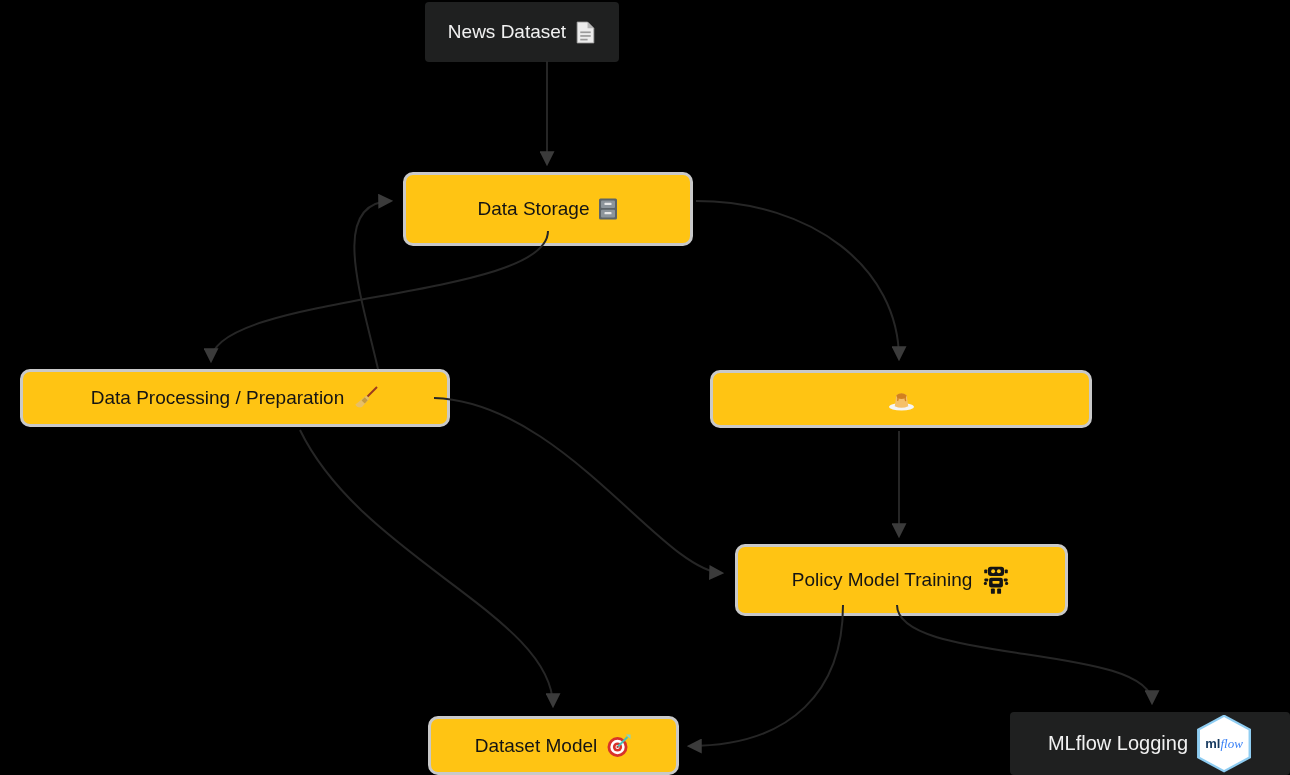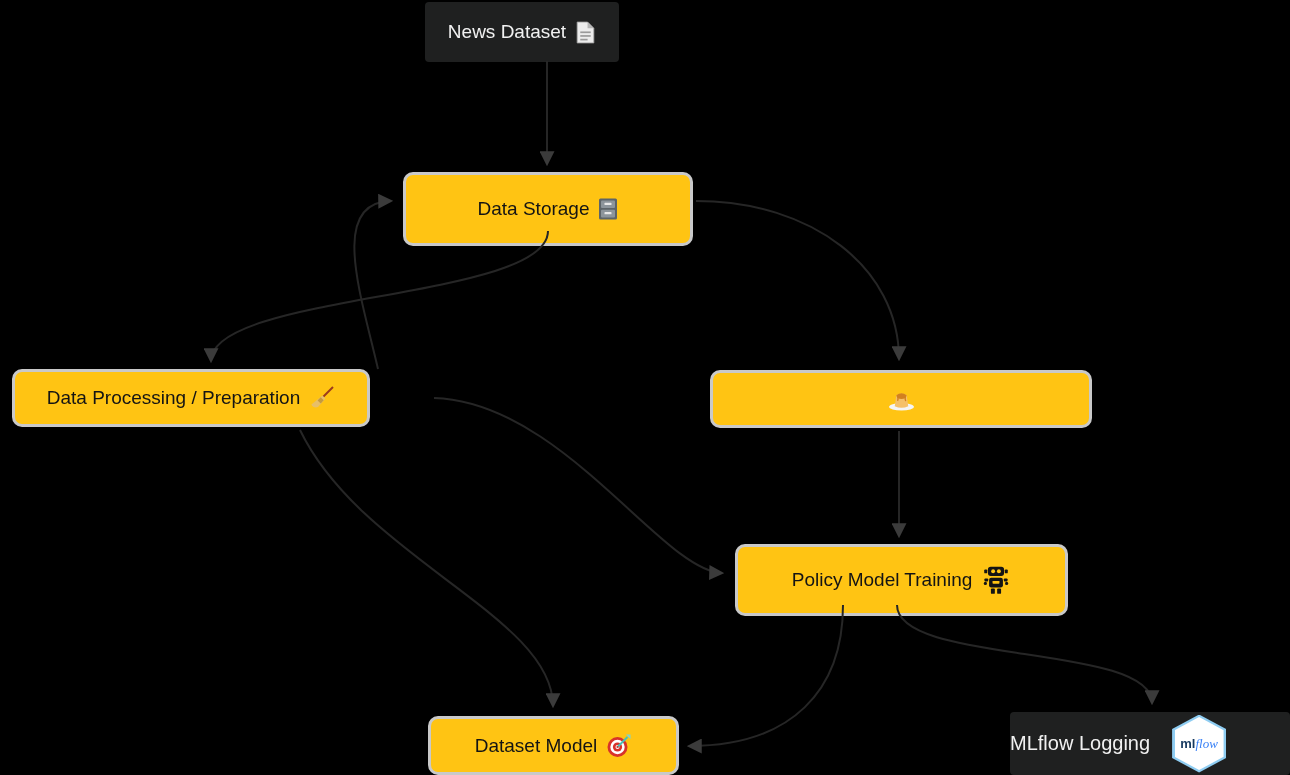--- a/index.html
+++ b/index.html
@@ -15,21 +15,21 @@
   }
   .node-yellow{
     background:#ffc413;border:3px solid #c9c9c9;border-radius:10px;color:#141414;
   }
   .node-dark{
     background:#1f2020;border-radius:4px;color:#f1f1f1;
   }
   .ic{display:inline-flex;align-items:center;}
   .ic svg{display:block;}
   
-  .node-mlflow{justify-content:flex-start;padding-right:1px;gap:22px;}
+  .node-mlflow{justify-content:center;padding-right:1px;gap:9px;}
   .hex-outer{
     width:54px;height:58px;flex:0 0 auto;
     clip-path:polygon(50% 0,100% 25%,100% 75%,50% 100%,0 75%,0 25%);
     background:#8fcdf2;display:flex;align-items:center;justify-content:center;
   }
   .hex-inner{
     width:49px;height:53px;
     clip-path:polygon(50% 0,100% 25%,100% 75%,50% 100%,0 75%,0 25%);
     background:#ffffff;display:flex;align-items:center;justify-content:center;
     font-size:13px;line-height:1;
@@ -80,21 +80,21 @@
       <svg width="20" height="22" viewBox="0 0 20 22">
         <rect x="1" y="0.5" width="18" height="21" rx="1.5" fill="#5d6468"></rect>
         <rect x="3" y="2.5" width="14" height="7.6" rx="1" fill="#8d959b"></rect>
         <rect x="3" y="11.8" width="14" height="7.6" rx="1" fill="#8d959b"></rect>
         <rect x="6.5" y="4.8" width="7" height="2.2" rx="0.6" fill="#e8e8e8"></rect>
         <rect x="6.5" y="14.1" width="7" height="2.2" rx="0.6" fill="#e8e8e8"></rect>
       </svg>
     </span>
   </div>
 
-  <div class="node node-yellow" style="left:12px;top:369px;width:358px;height:58px">
+  <div class="node node-yellow" style="left:20px;top:369px;width:430px;height:58px">
     <span>Data Processing / Preparation</span>
     <span class="ic">
       <svg width="26" height="26" viewBox="0 0 26 26">
         <line x1="24" y1="2" x2="12.5" y2="13.5" stroke="#9b3a1e" stroke-width="2"></line>
         <path d="M13.5 10.5 L16.5 13.5 L9 22 C6.5 23.3 3.2 21.8 2.4 19.4 z" fill="#e7bf68"></path>
         <path d="M11.7 12.3 L14.7 15.3 L11.8 18.4 L8.6 15.4 z" fill="#c49a3f"></path>
       </svg>
     </span>
   </div>
 

